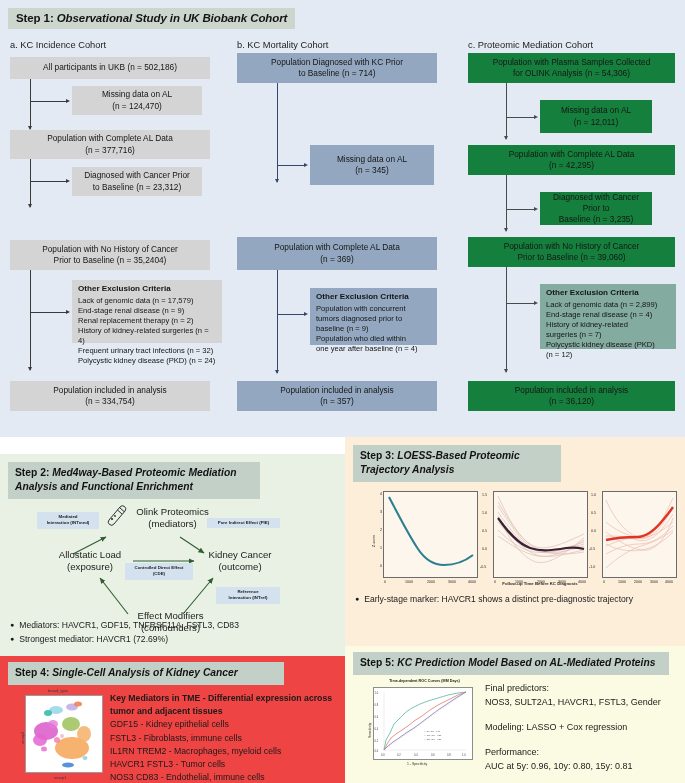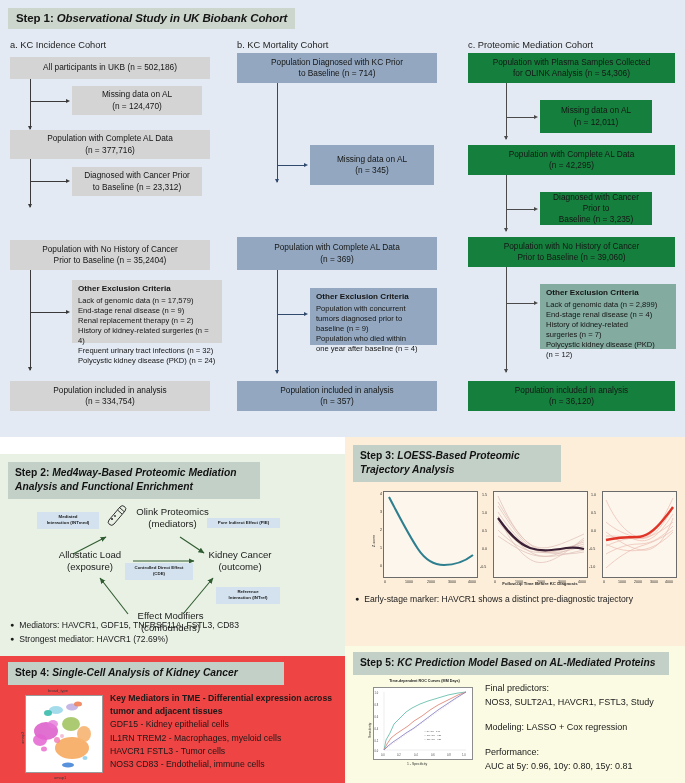--- a/index.html
+++ b/index.html
@@ -420,20 +420,21 @@
           <ellipse cx="36" cy="40" rx="2" ry="2" fill="#f0a0c0" opacity="0.7"></ellipse>
         </g>
       </svg>
     </div>
     <div class="umap-lab y" style="left:20px;top:88px;">umap2</div>
     <div class="umap-lab" style="left:54px;top:119px;">umap1</div>
 
     <div class="s4text" style="left:110px;top:36px;width:228px;">
       <div class="hd">Key Mediators in TME - Differential expression across tumor and adjacent tissues</div>
       <div>GDF15 - Kidney epithelial cells</div>
+      <div>FSTL3 - Fibroblasts, immune cells</div>
       <div>IL1RN TREM2 - Macrophages, myeloid cells</div>
       <div>HAVCR1 FSTL3 - Tumor cells</div>
       <div>NOS3 CD83 - Endothelial, immune cells</div>
     </div>
   </section>
 
   <section class="step5">
     <div class="panel-title" style="left:8px;top:6px;width:316px;">
       <span class="plain">Step 5:</span>
       <span class="ital">KC Prediction Model Based on AL-Mediated Proteins</span>
@@ -469,21 +470,21 @@
           <text x="50" y="48">— 10y AUC = 0.80</text>
           <text x="50" y="52">— 15y AUC = 0.81</text>
         </g>
       </svg>
     </div>
     <div class="roc-lab y" style="left:23px;top:92px;">Sensitivity</div>
     <div class="roc-lab" style="left:62px;top:116px;">1 - Specificity</div>
 
     <div class="s5text" style="left:140px;top:36px;width:195px;">
       <div>Final predictors:</div>
-      <div>NOS3, SULT2A1, HAVCR1, FSTL3, Study</div>
+      <div>NOS3, SULT2A1, HAVCR1, FSTL3, Gender</div>
       <div style="height:11px;"></div>
       <div>Modeling: LASSO + Cox regression</div>
       <div style="height:11px;"></div>
       <div>Performance:</div>
       <div>AUC at 5y: 0.96, 10y: 0.80, 15y: 0.81</div>
     </div>
   </section>
 
 </div>
 

